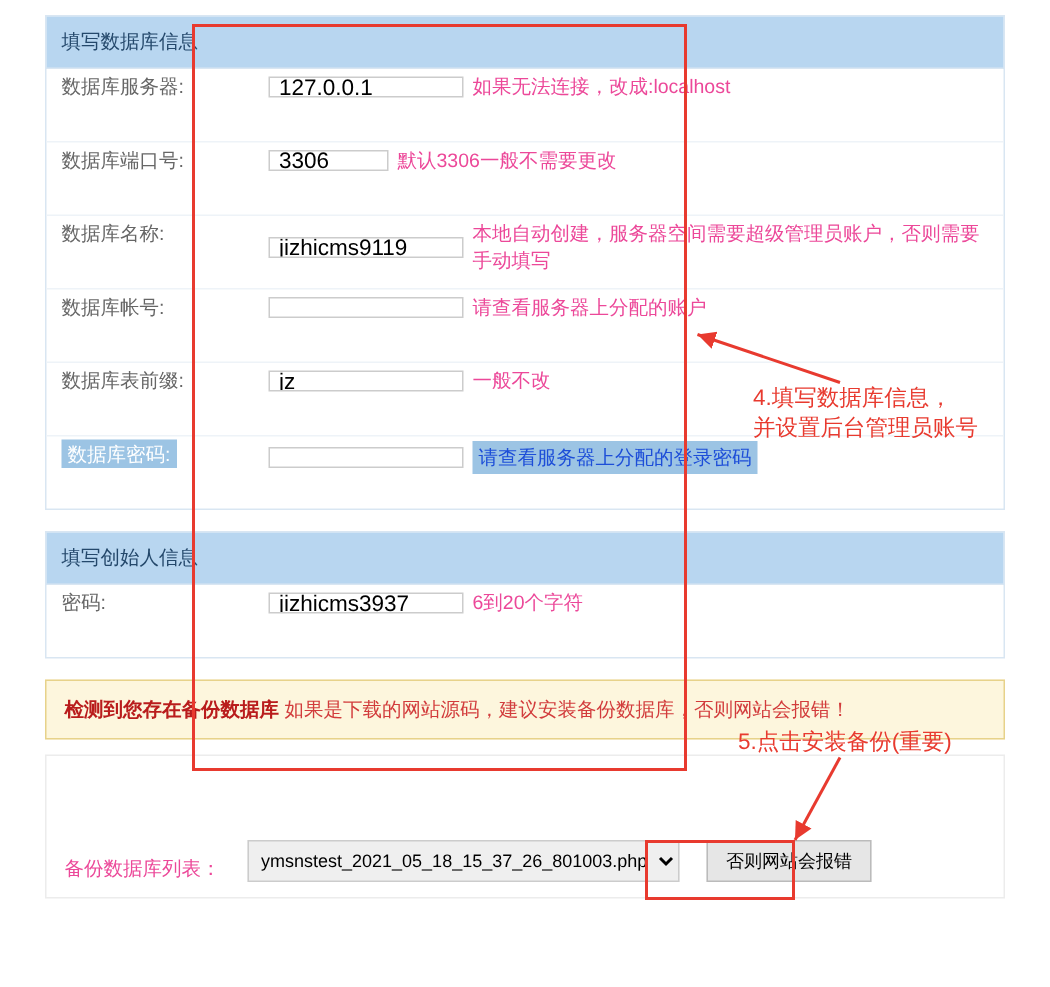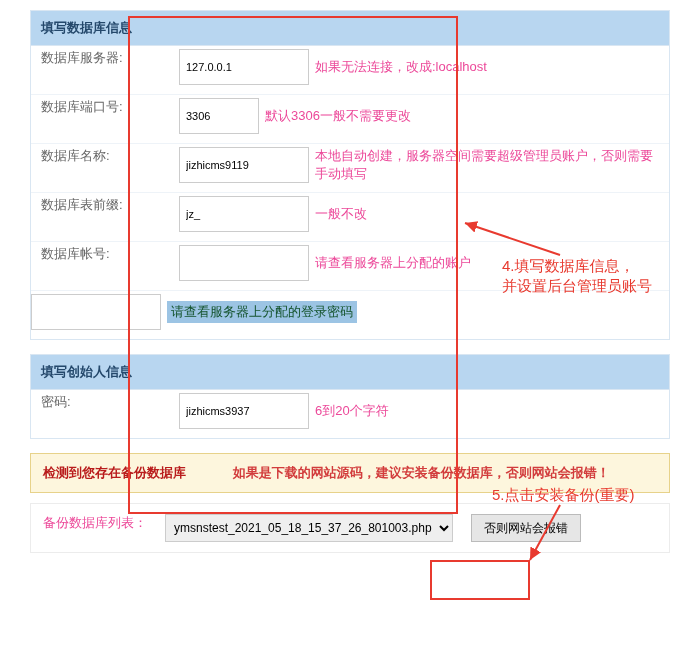--- a/index.html
+++ b/index.html
@@ -18,21 +18,21 @@
     padding: 10px 30px;
   }
   .panel {
     border: 1px solid #d9e6f2;
     margin-bottom: 14px;
     background: #fff;
   }
   .panel-header {
     background: #b8d6f0;
     color: #24486b;
-    font-weight: bold;
+    font-weight: normal;
     padding: 8px 10px;
     border-bottom: 1px solid #d9e6f2;
   }
   .row {
     display: flex;
     align-items: flex-start;
     border-bottom: 1px solid #eef3f8;
     min-height: 42px;
     padding: 3px 0;
     gap: 35px;
@@ -53,56 +53,57 @@
     padding: 2px 4px;
   }
   .cell-content {
     flex: 1;
     display: flex;
     align-items: center;
     gap: 6px;
     padding-right: 8px;
   }
   input[type=text].fld {
-    height: 36px;
+    height: 14px;
     box-sizing: border-box;
     border: 1px solid #ccc;
     padding: 0 6px;
-    font-size: 11px;
+    font-size: 15px;
   }
   .w1 { width: 130px; }
   .w2 { width: 80px; }
   .hint { color: #ec4899; }
   .hint-hl {
     background: #9cc4e4;
-    color: #14532d;
+    color: #1d4ed8;
     padding: 2px 4px;
   }
   .alert {
     border: 1px solid #e7d28a;
     background: #fdf6dd;
     padding: 10px 12px;
     margin-bottom: 10px;
   }
   .alert .strong { color: #b91c1c; font-weight: bold; }
-  .alert .red { color: #d23c3c; font-weight: bold; margin-left: 43px; }
+  .alert .red { color: #d23c3c; font-weight: normal; }
   .backup-row {
     display: flex;
-    align-items: flex-start;
+    align-items: flex-end;
     border: 1px solid #ececec;
     padding: 10px 12px;
     gap: 18px;
     margin-bottom: 18px;
   }
   select.sel {
     height: 28px;
     border: 1px solid #ccc;
     font-size: 12px;
     background: #efefef;
     padding: 0 4px;
+    margin-top: 46px;
   }
   .btn-small {
     height: 28px;
     padding: 0 12px;
     background: #e6e6e6;
     border: 1px solid #bbb;
     font-size: 12px;
     cursor: pointer;
   }
   
@@ -154,36 +155,37 @@
 
   <div class="row">
     <div class="cell-label">数据库名称:</div>
     <div class="cell-content">
       <input type="text" class="fld w1" value="jizhicms9119" style="">
       <span class="hint">本地自动创建，服务器空间需要超级管理员账户，否则需要手动填写</span>
     </div>
   </div>
 
   <div class="row">
+    <div class="cell-label">数据库帐号:</div>
+    <div class="cell-content">
+      <input type="text" class="fld w1" value="" style="">
+      <span class="hint">请查看服务器上分配的账户</span>
+    </div>
+  </div>
+
+  <div class="row">
     <div class="cell-label">数据库表前缀:</div>
     <div class="cell-content">
       <input type="text" class="fld w1" value="jz_" style="">
       <span class="hint">一般不改</span>
     </div>
   </div>
 
   <div class="row">
-    <div class="cell-label">数据库帐号:</div>
-    <div class="cell-content">
-      <input type="text" class="fld w1" value="" style="">
-      <span class="hint">请查看服务器上分配的账户</span>
-    </div>
-  </div>
-
-  <div class="row">
+    <div class="cell-label-hl"><span>数据库密码:</span></div>
     <div class="cell-content">
       <input type="text" class="fld w1" value="" style="">
       <span class="hint-hl">请查看服务器上分配的登录密码</span>
     </div>
   </div>
 </div>
 
 <div class="panel">
   <div class="panel-header">填写创始人信息</div>
 

